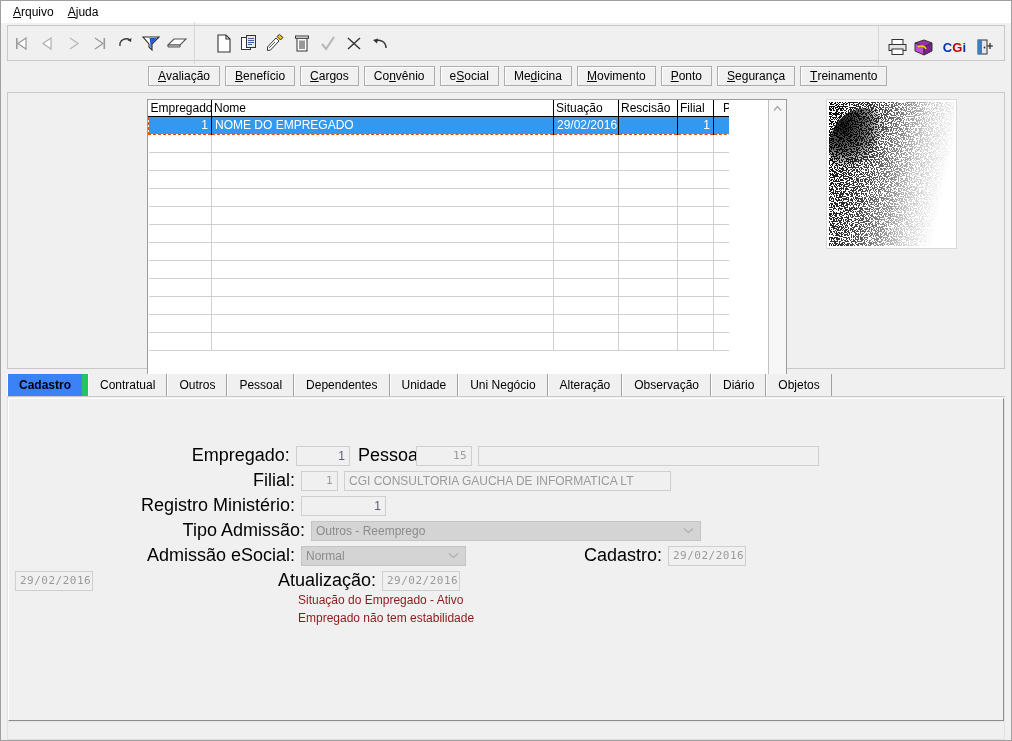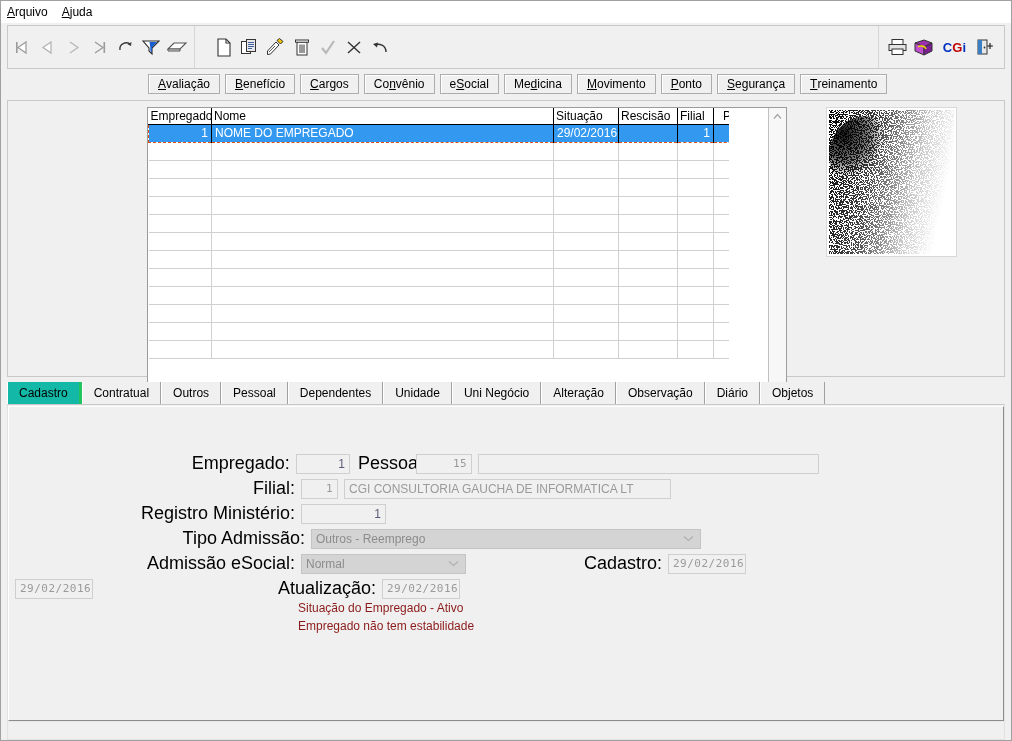--- a/index.html
+++ b/index.html
@@ -62,35 +62,36 @@
     display: flex; align-items: center; justify-content: center;
     color: #000;
   }
   .win-btn svg { display: block; }
 
   
   .menubar {
     height: 21px; min-height: 21px;
     background: #ffffff;
     display: flex; align-items: center;
+    padding-left: 6px;
     border-bottom: 1px solid #ffffff;
   }
   .menu-item {
     font-size: 12px;
     padding: 2px 8px 2px 6px;
     color: #000;
   }
   .menu-item u { text-decoration: underline; }
 
   
   .toolbar-wrap {
     margin: 2px 6px 0 6px;
     border: 1px solid #c8c8c8;
     background: #f0f0f0;
-    height: 44px;
+    height: 36px;
     display: flex; align-items: center;
     position: relative;
     box-sizing: border-box;
   }
   .tb-group {
     display: flex; align-items: center; height: 42px;
   }
   .tb-sep {
     width: 1px; height: 42px; background: #d6d6d6; margin: 0 4px;
   }
@@ -232,23 +233,24 @@
     height: 22px;
     padding: 0 11px;
     display: flex; align-items: center;
     border-left: 1px solid #ffffff;
     border-right: 1px solid #a0a0a0;
     background: #f0f0f0;
     color: #000;
     box-sizing: border-box;
   }
   .tab.active {
-    background: #14b8a6;
+    background: #3b82f6;
     border-left: 1px solid #ffffff;
-    border-right: 3px solid #22c55e;
+    border-right: 6px solid #22c55e;
+    font-weight: bold;
   }
 
   
   .formpanel {
     margin: 0 6px 0 6px;
     flex: 1;
     border: 1px solid #e2e2e2;
     border-top: 1px solid #c9c9c9;
     background: #f0f0f0;
     position: relative;

